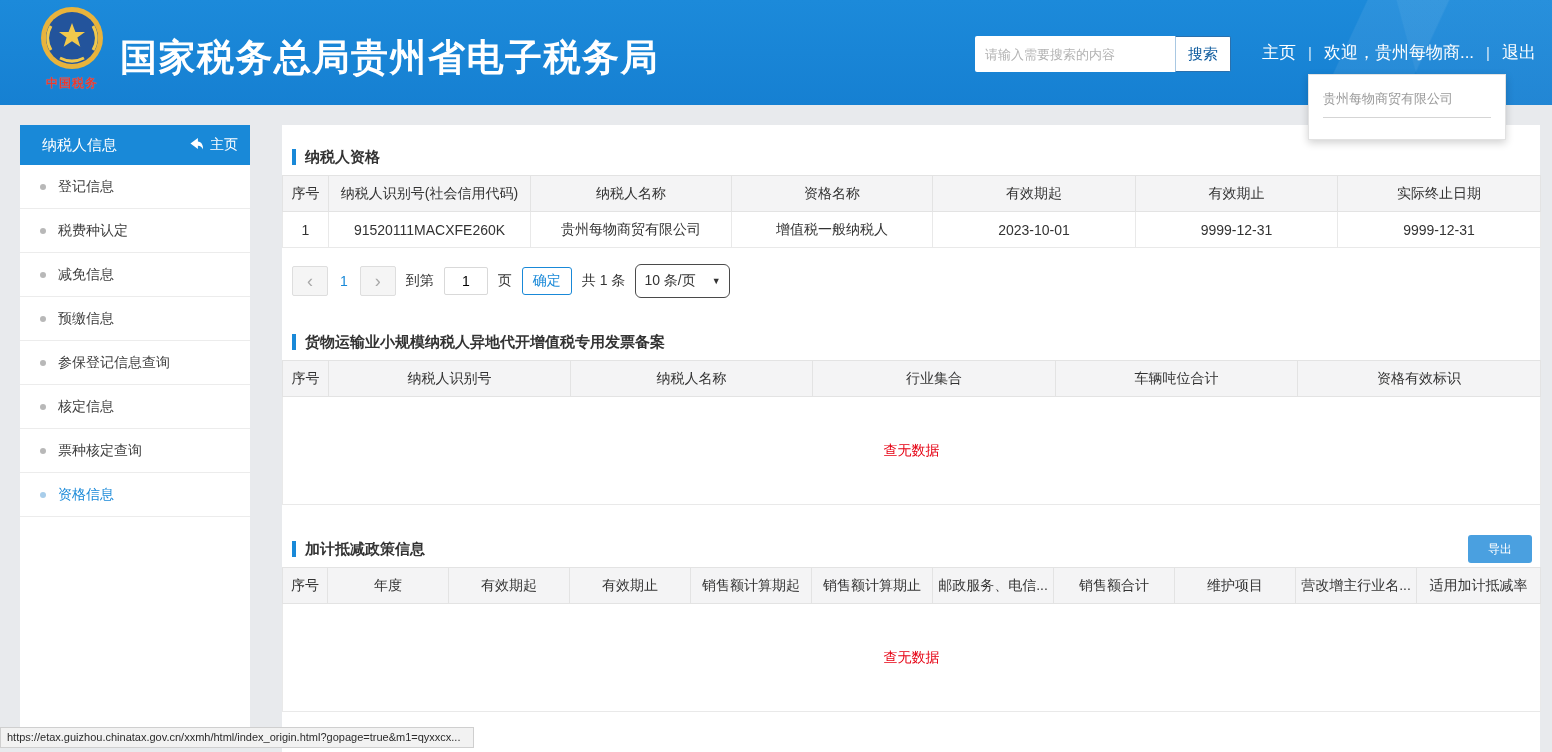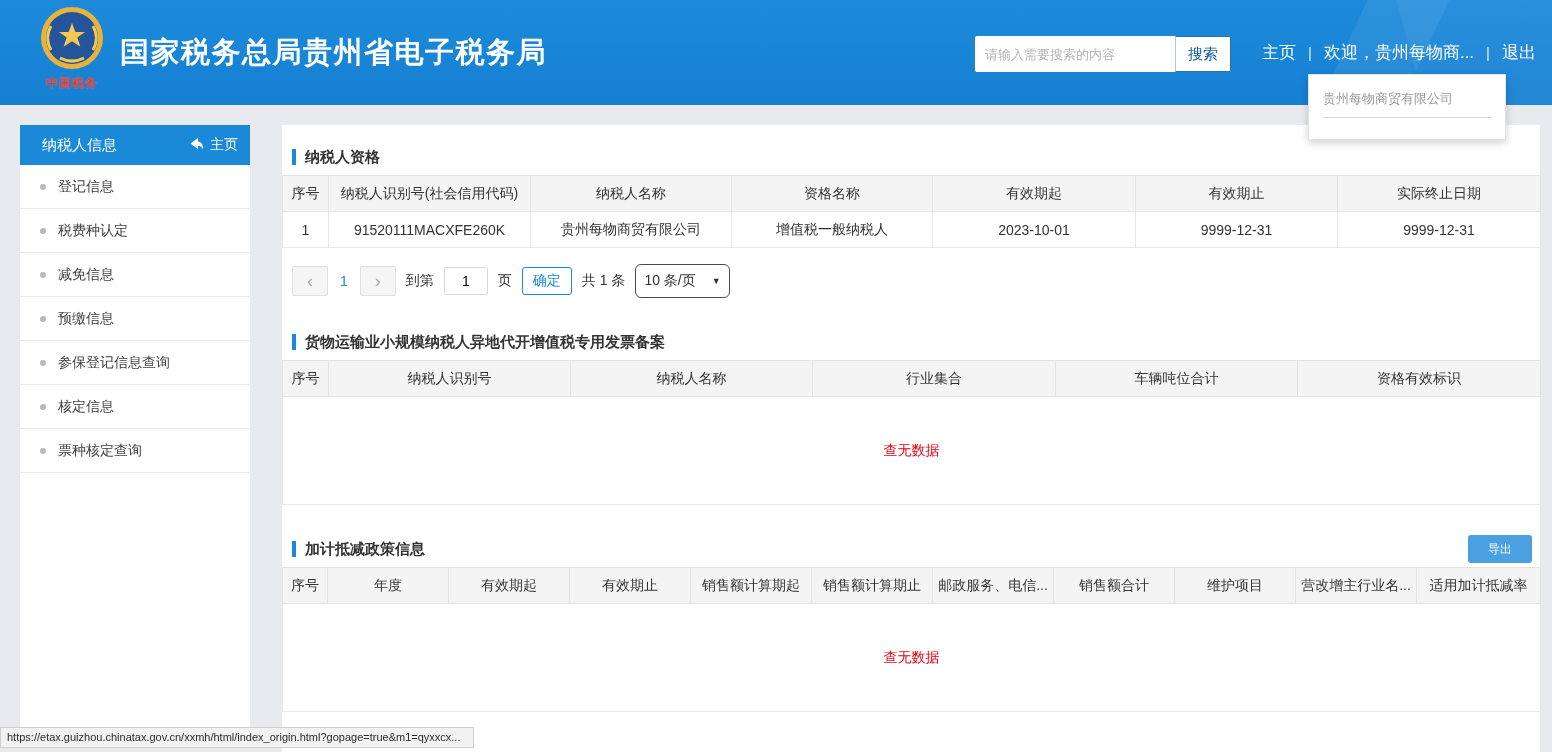--- a/index.html
+++ b/index.html
@@ -23,21 +23,21 @@
     background:
       linear-gradient(115deg, transparent 54%, rgba(255,255,255,0.07) 54.3%, rgba(255,255,255,0.07) 70%, transparent 70.4%),
       linear-gradient(75deg, transparent 68%, rgba(255,255,255,0.05) 68.3%);
     pointer-events:none;
   }
   .logo { position:absolute; left:34px; top:6px; width:76px; text-align:center; }
   .logo-sub { font-size:12px; font-weight:bold; color:#e8392f; margin-top:1px; letter-spacing:1px;
               text-shadow:0 0 1px rgba(255,255,255,.4); font-family:"Liberation Serif", serif; }
   .site-title {
     position:absolute; left:120px; top:33px; margin:0;
-    color:#fff; font-size:29px; font-weight:bold; letter-spacing:1.5px;
+    color:#fff; font-size:37px; font-weight:bold; letter-spacing:1.5px;
   }
   .search { position:absolute; left:975px; top:36px; width:256px; height:36px; display:flex; }
   .search-input {
     flex:1; border:none; outline:none; padding:0 10px; font-size:13px; color:#333;
     border-radius:2px 0 0 2px; font-family:"Liberation Sans", sans-serif;
   }
   .search-input::placeholder { color:#b3b3b3; }
   .search-btn {
     width:56px; background:#fff; border:1px solid #2a70ad; border-left:1px solid #a9c8e2;
     color:#0f5c9e; font-size:15px; cursor:pointer; border-radius:0 2px 2px 0;
@@ -207,20 +207,24 @@
       <span class="dot"></span>
       <span class="sb-label">参保登记信息查询</span>
     </div>
     <div class="sidebar-item">
       <span class="dot"></span>
       <span class="sb-label">核定信息</span>
     </div>
     <div class="sidebar-item">
       <span class="dot"></span>
       <span class="sb-label">票种核定查询</span>
+    </div>
+    <div class="sidebar-item active">
+      <span class="dot"></span>
+      <span class="sb-label">资格信息</span>
     </div>
   </aside>
 
   <main class="main">
 
     <section>
       <div class="sec-title first">
         <span class="bar"></span>
         <span class="sec-text">纳税人资格</span>
       </div>

